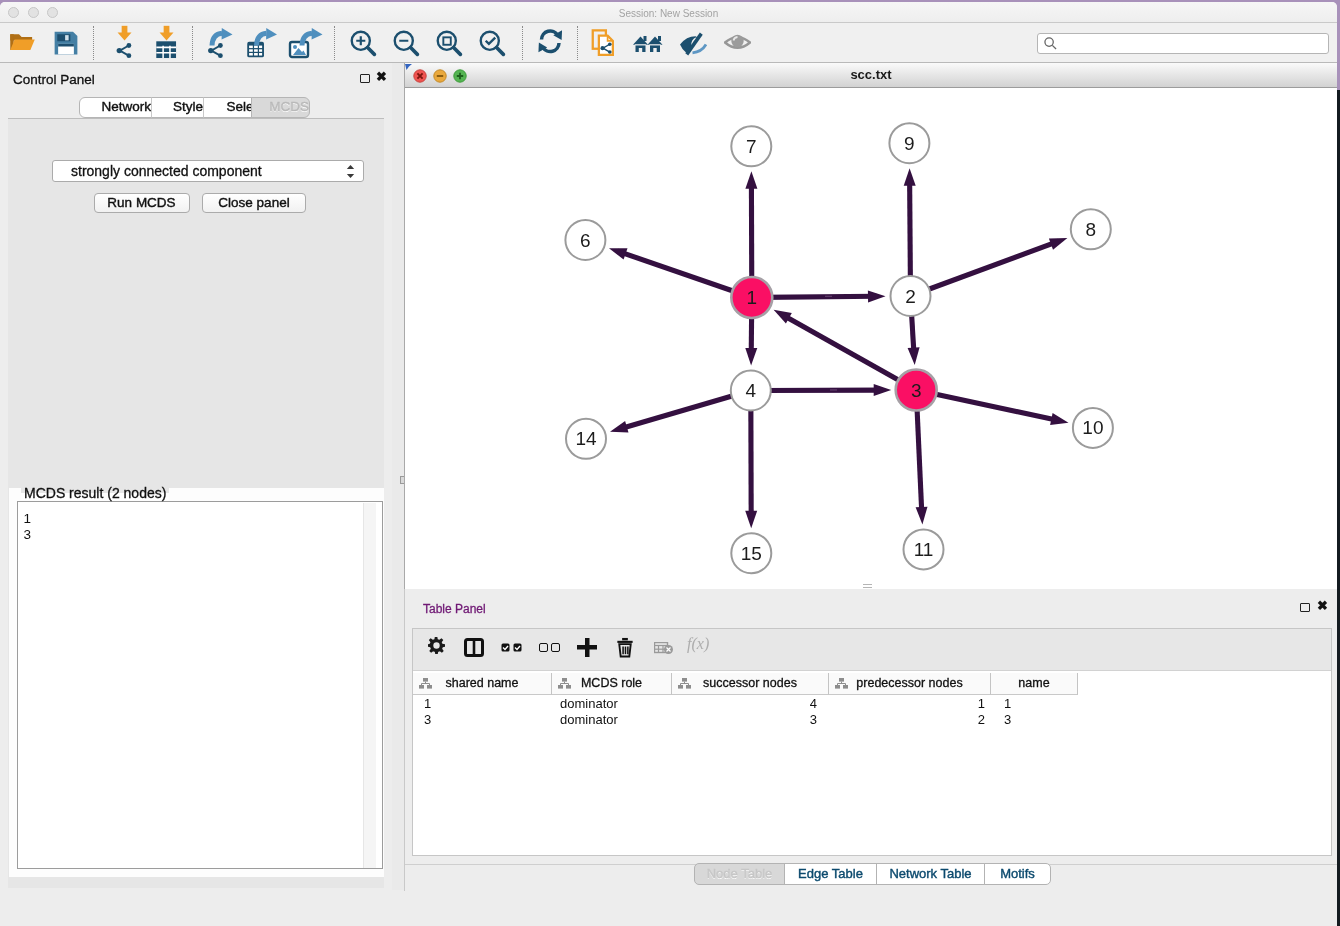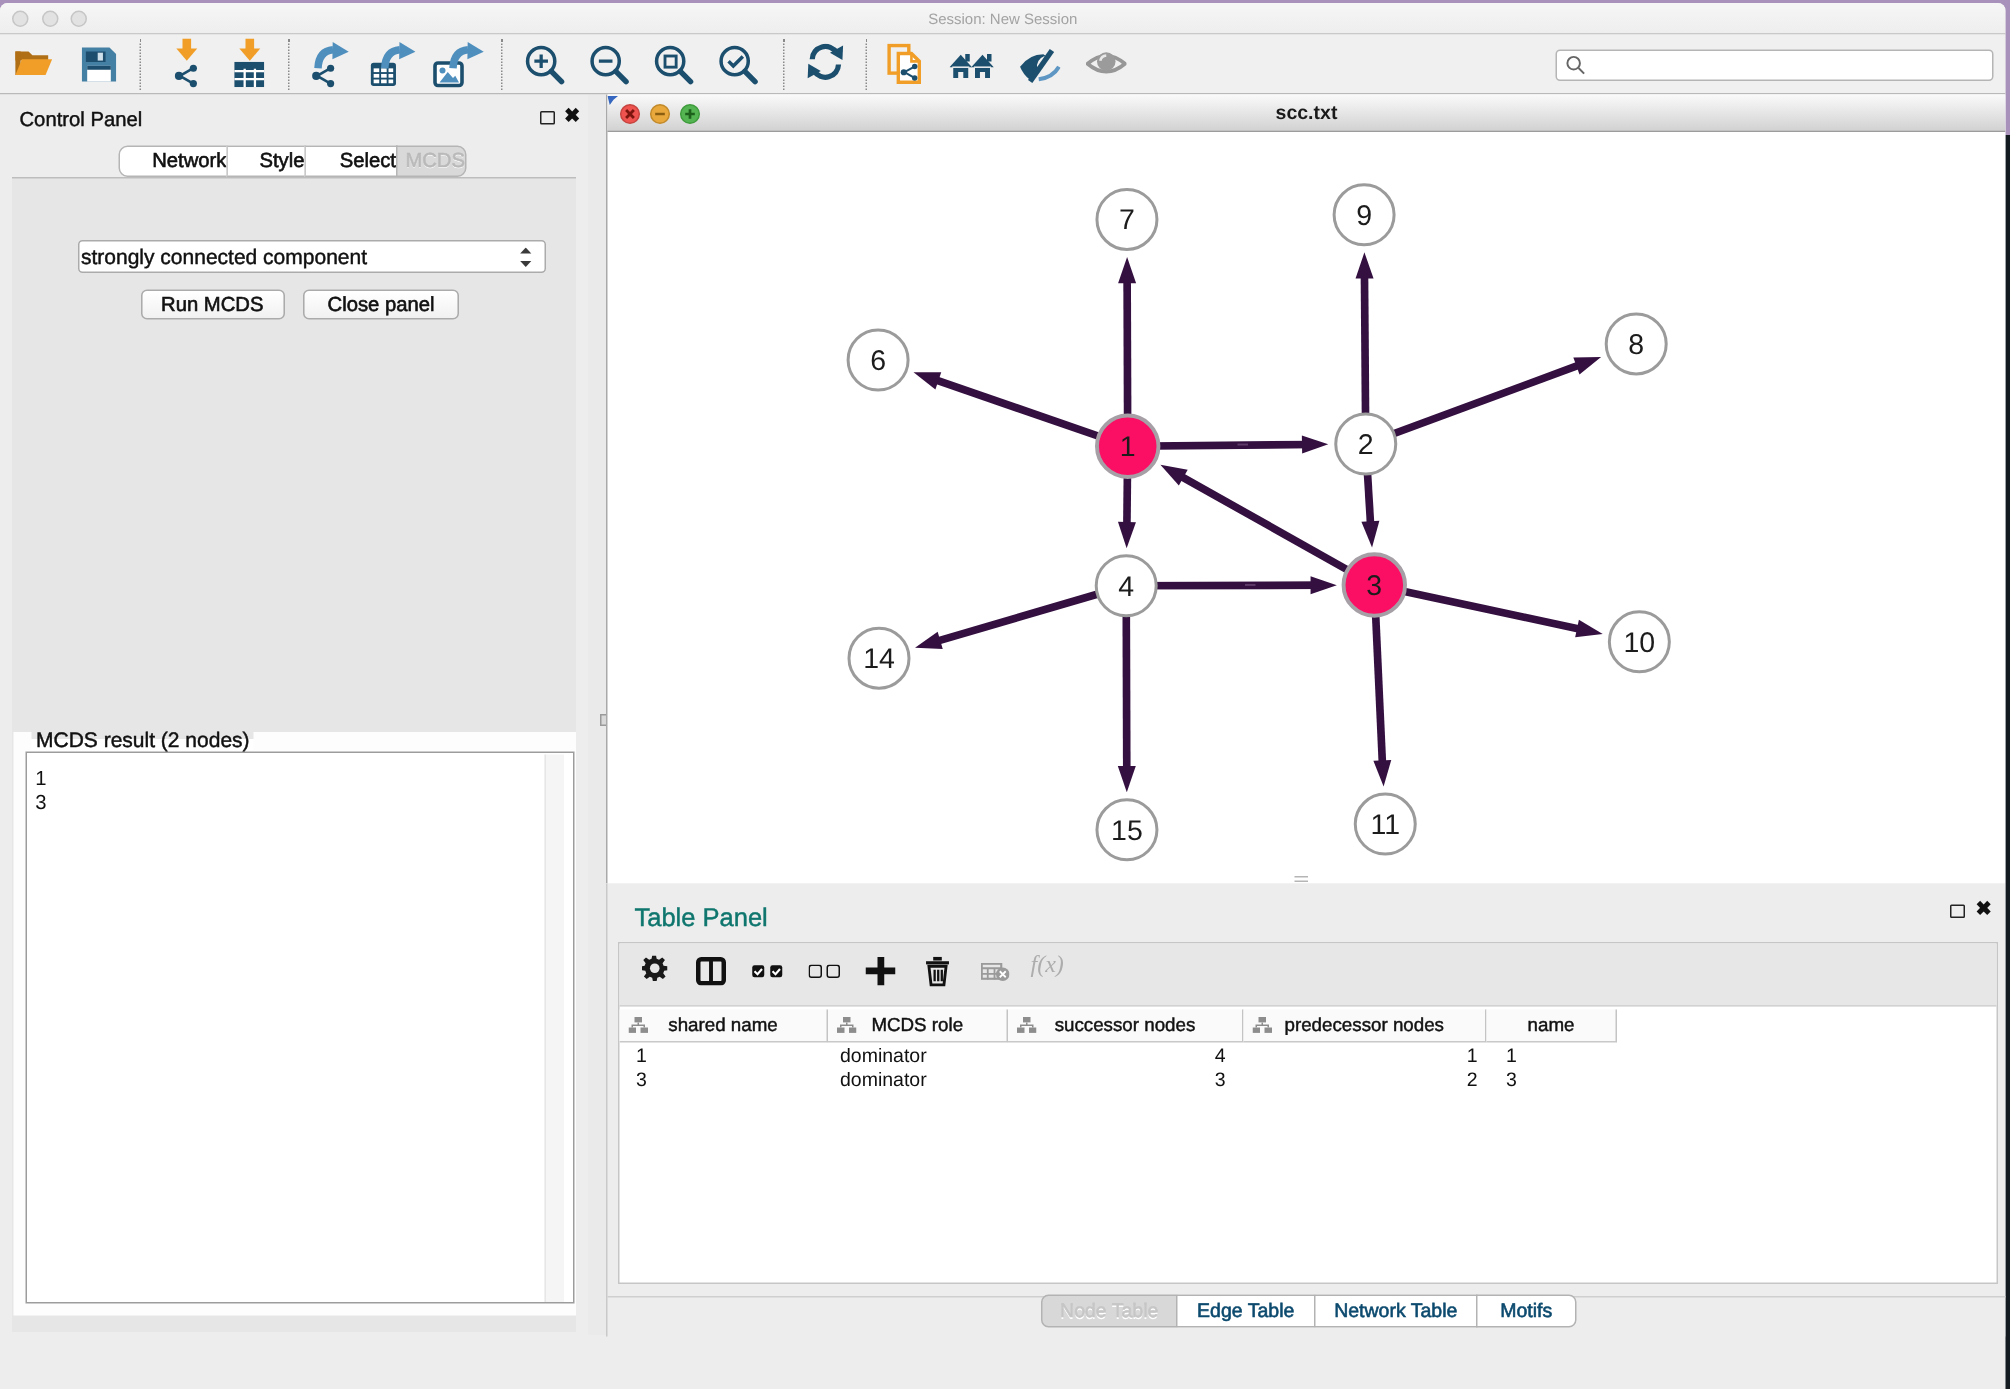--- a/index.html
+++ b/index.html
@@ -12,34 +12,34 @@
 #toolbar{left:0;top:21px;width:1337px;height:40px;background:#f0f0f0;border-bottom:1px solid #b9b9b9}
 .sep{position:absolute;top:3px;height:34px;width:0;border-left:1px dotted #8a8a8a}
 #search{position:absolute;left:1037px;top:10px;width:292px;height:21px;background:#fff;border:1px solid #b5b5b5;border-radius:3px}
 #cp{left:0;top:61px;width:392px;height:825px;background:#ededed}
 #cphead{position:absolute;left:13px;top:9px;font-size:13.5px;color:#111;-webkit-text-stroke:0.3px}
 .wicon{position:absolute;top:11px;width:10px;height:9px;border:1.6px solid #222;border-radius:1px}
 .xicon{position:absolute;top:6px;font-size:13px;font-weight:bold;color:#111}
 .tab{position:absolute;top:34px;height:21px;background:#fff;border:1px solid #b5b5b5;font-size:13.5px;color:#111;text-align:right;line-height:18px;-webkit-text-stroke:0.4px}
 #cppane{position:absolute;left:8px;top:55px;width:376px;height:770px;background:#e6e6e6;border-top:1px solid #bdbdbd}
 #optlabel{position:absolute;left:0;top:21px;width:100%;text-align:center;font-size:14px;color:#111;-webkit-text-stroke:0.4px}
-#combo{position:absolute;left:44px;top:41px;width:312px;height:22px;background:#fff;border:1px solid #ababab;border-radius:3px;font-size:14px;line-height:20px;padding-left:1px;color:#111;-webkit-text-stroke:0.3px}
+#combo{position:absolute;left:44px;top:41px;width:312px;height:22px;background:#fff;border:1px solid #ababab;border-radius:3px;font-size:14px;line-height:20px;padding-left:18px;color:#111;-webkit-text-stroke:0.3px}
 .btn{position:absolute;top:74px;height:20px;background:linear-gradient(#fff,#f1f1f1);border:1px solid #ababab;border-radius:4px;font-size:13.5px;color:#111;text-align:center;line-height:18px;-webkit-text-stroke:0.4px}
 #mcdswrap{position:absolute;left:0.5px;top:369px;width:375.5px;height:389px;background:#fdfdfd}
 #mcdsbox{position:absolute;left:8.5px;top:382px;width:366px;height:368px;background:#fff;border:1px solid #9c9c9c}
 #mcdsleg{position:absolute;left:13px;top:367px;height:14px;line-height:14px;font-size:14px;color:#111;padding:0 3px;-webkit-text-stroke:0.3px;background:linear-gradient(#e6e6e6 50%,#fff 50%)}
 #mcdstxt{position:absolute;left:6px;top:9px;font-size:13.5px;color:#111;line-height:16px}
 #mcdsscroll{position:absolute;right:6px;top:1px;width:13px;height:365px;background:#f5f5f5;border-left:1px solid #e6e6e6}
 #splitter{left:392px;top:61px;width:12px;height:827px;background:#eaeaea}
 #sphandle{position:absolute;left:7.5px;top:413px;width:5px;height:8px;background:#d9d9d9;border:1px solid #9a9a9a}
 #net{left:404px;top:61px;width:933px;height:526px;background:#fff;border-left:1px solid #a9a9a9}
 #nettitle{position:absolute;left:0;top:0;width:100%;height:25px;background:linear-gradient(#fafafa,#d2d2d2);border-bottom:1px solid #9c9c9c}
 #nettitle span{display:block;text-align:center;font-size:13px;font-weight:bold;color:#1a1a1a;line-height:24px}
 #tp{left:404px;top:587px;width:933px;height:302px;background:#ededed;border-left:1px solid #c9c9c9}
-#tphead{position:absolute;left:18px;top:13px;font-size:17px;color:#0f766e;-webkit-text-stroke:0.3px}
+#tphead{position:absolute;left:18px;top:13px;font-size:12px;color:#701a75;-webkit-text-stroke:0.3px}
 #tbox{position:absolute;left:7px;top:39px;width:920px;height:228px;background:#fff;border:1px solid #c6c6c6}
 #ttool{position:absolute;left:0;top:0;width:100%;height:42px;background:#e7e7e7;border-bottom:1px solid #d2d2d2}
 #fx{position:absolute;left:687px;top:633px;font-family:"Liberation Serif",serif;font-style:italic;font-size:16px;color:#adadad}
 .hcell{position:absolute;top:0;height:22px;background:#fafafa;border-right:1px solid #c4c4c4;border-bottom:1px solid #c9c9c9;font-size:12.5px;color:#111;text-align:center;line-height:21px;-webkit-text-stroke:0.3px}
 .hcell svg{position:absolute;left:6px;top:5px}
 .trow{position:absolute;font-size:13px;color:#111;height:16px;line-height:16px}
 .btab{position:absolute;top:0;height:22px;background:#fff;border:1px solid #b3b3b3;font-size:13px;color:#0c4a6e;text-align:center;line-height:19px;-webkit-text-stroke:0.4px}
 #statusbar{left:0;top:887px;width:1337px;height:37px;background:#ededed;border-top:1px solid #bdbdbd}
 #listbtn{position:absolute;left:13px;top:10px;width:25px;height:21px;background:#fdfdfd;border:1px solid #a8a8a8;border-radius:2px}
 #membtn{position:absolute;left:1254px;top:7px;width:74px;height:24px;background:#f6f6f6;border:1px solid #9e9e9e;font-size:12px;color:#111;line-height:22px;white-space:nowrap}
@@ -222,21 +222,21 @@
         </svg>
       </div>
   </div>
   <div id="cp" class="abs">
     <div id="cphead">Control Panel</div>
     <div class="wicon" style="left:360px"></div>
     <div class="xicon" style="left:376px">✖</div>
     <div class="tab" style="left:79px;width:73px;border-radius:6px 0 0 6px">Network</div>
     <div class="tab" style="left:151px;width:53px;border-left:1px solid #c9c9c9">Style</div>
     <div class="tab" style="left:203px;width:62px;border-left:1px solid #c9c9c9">Select</div>
-    <div class="tab" style="left:264px;width:47px;border-radius:0 6px 6px 0;background:#d9d9d9;color:#b9b9b9;text-shadow:0 1px 0 #fff">MCDS</div>
+    <div class="tab" style="left:251px;width:59px;border-radius:0 6px 6px 0;background:#d9d9d9;color:#b9b9b9;text-shadow:0 1px 0 #fff">MCDS</div>
     <div id="cppane">
       <div id="combo">strongly connected component
         <svg width="9" height="13" viewBox="0 0 9 13" style="position:absolute;right:8px;top:4px">
             <polygon points="4.5,0 8.2,4 0.8,4" fill="#3a3a3a"></polygon>
             <polygon points="4.5,13 8.2,9 0.8,9" fill="#3a3a3a"></polygon>
           </svg>
       </div>
       <div class="btn" style="left:85.5px;width:96px">Run MCDS</div>
       <div class="btn" style="left:194px;width:104px">Close panel</div>
       <div id="mcdswrap"></div>

